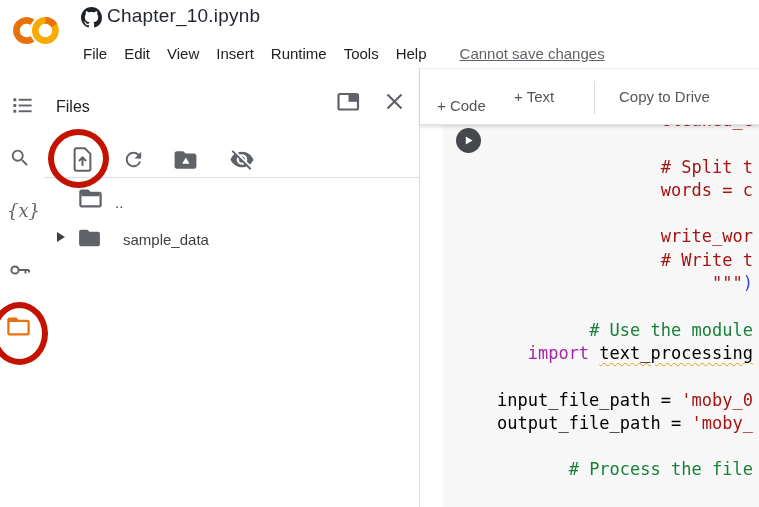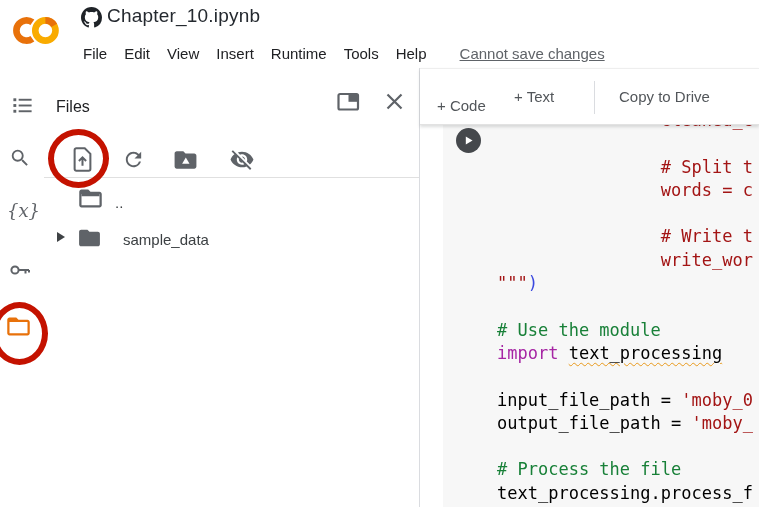--- a/index.html
+++ b/index.html
@@ -1,18 +1,18 @@
 <!DOCTYPE html>
 <html><head>
 <meta charset="utf-8">
 <style>
   * { margin: 0; padding: 0; box-sizing: border-box; }
   html, body { width: 759px; height: 507px; overflow: hidden; background: #fff;
     font-family: "Liberation Sans", sans-serif; }
-  .app { position: relative; width: 734px; height: 507px; background: #fff; }
+  .app { position: relative; width: 734px; height: 507px; background: #fff; text-align: right; }
   .abs { position: absolute; }
 
   
   .logo { left: 10px; top: 12px; width: 52px; height: 37px; }
   .gh-icon { left: 81px; top: 7px; width: 21px; height: 21px; }
   .nb-title { left: 107px; top: 5px; font-size: 19px; color: #24292f; letter-spacing: .2px; }
   .menubar { left: 83px; top: 45px; display: flex; gap: 17px; font-size: 15px; color: #202124; }
   .menubar span { cursor: default; }
   .save-status { color: #5f6368; text-decoration: underline; margin-left: 16px; }
 
@@ -185,32 +185,31 @@
   <div class="abs v-divider"></div>
 
   <div class="abs cell-bg"></div>
 
   <div class="abs code-pre">
       <div class="code-line"><span class="tok-str">                cleaned_c</span></div>
       <div class="code-line"></div>
       <div class="code-line"><span class="tok-str">                # Split t</span></div>
       <div class="code-line"><span class="tok-str">                words = c</span></div>
       <div class="code-line"></div>
+      <div class="code-line"><span class="tok-str">                write_wor</span></div>
       <div class="code-line"><span class="tok-str">                # Write t</span></div>
-      <div class="code-line"><span class="tok-str">                write_wor</span></div>
       <div class="code-line"><span class="tok-str">"""</span><span class="tok-brk">)</span></div>
       <div class="code-line"></div>
       <div class="code-line"><span class="tok-com"># Use the module</span></div>
       <div class="code-line"><span class="tok-kw">import</span><span class="tok-pln"> </span><span class="tok-pln tok-squiggle">text_processing</span></div>
       <div class="code-line"></div>
       <div class="code-line"><span class="tok-pln">input_file_path = </span><span class="tok-str">'moby_0</span></div>
       <div class="code-line"><span class="tok-pln">output_file_path = </span><span class="tok-str">'moby_</span></div>
       <div class="code-line"></div>
       <div class="code-line"><span class="tok-com"># Process the file</span></div>
-      <div class="code-line"><span class="tok-pln">text_processing.process_f</span></div>
     </div>
 
   <div class="abs nb-toolbar">
     <span class="tb-btn tb-code">+ Code</span>
     <span class="tb-btn tb-text">+ Text</span>
     <span class="tb-sep"></span>
     <span class="tb-btn tb-copy">Copy to Drive</span>
   </div>
 
   <div class="abs play-btn">

